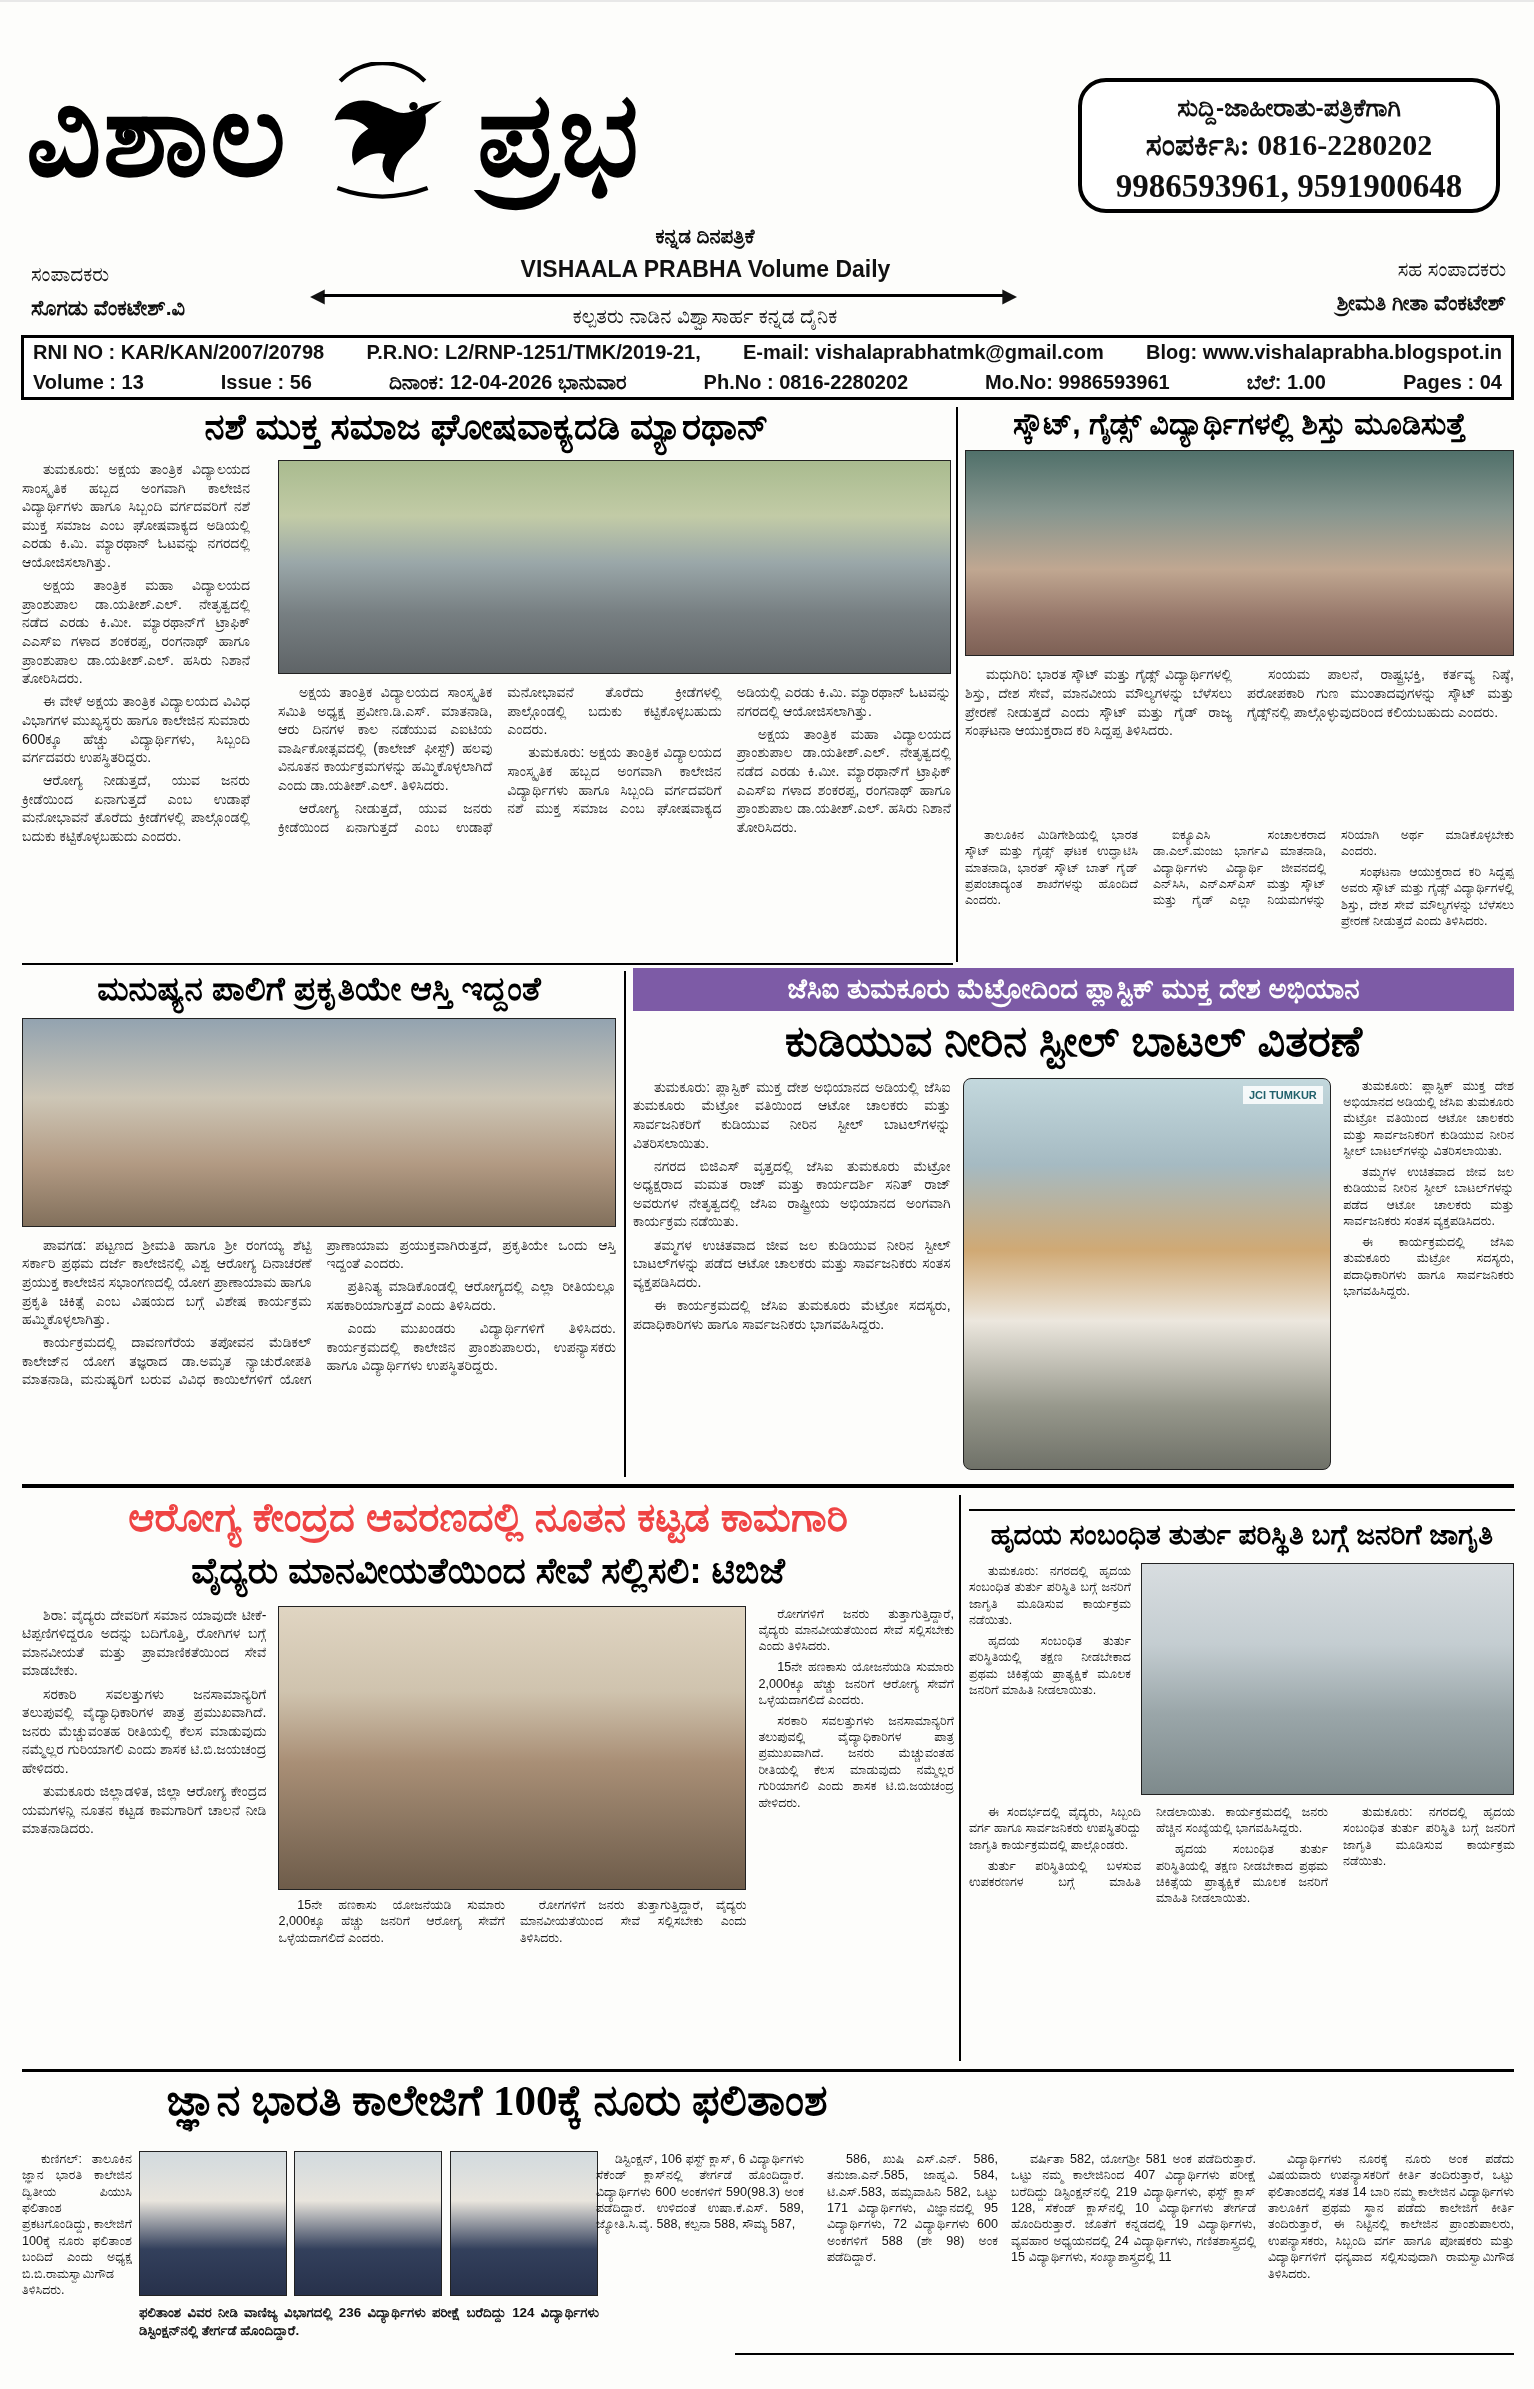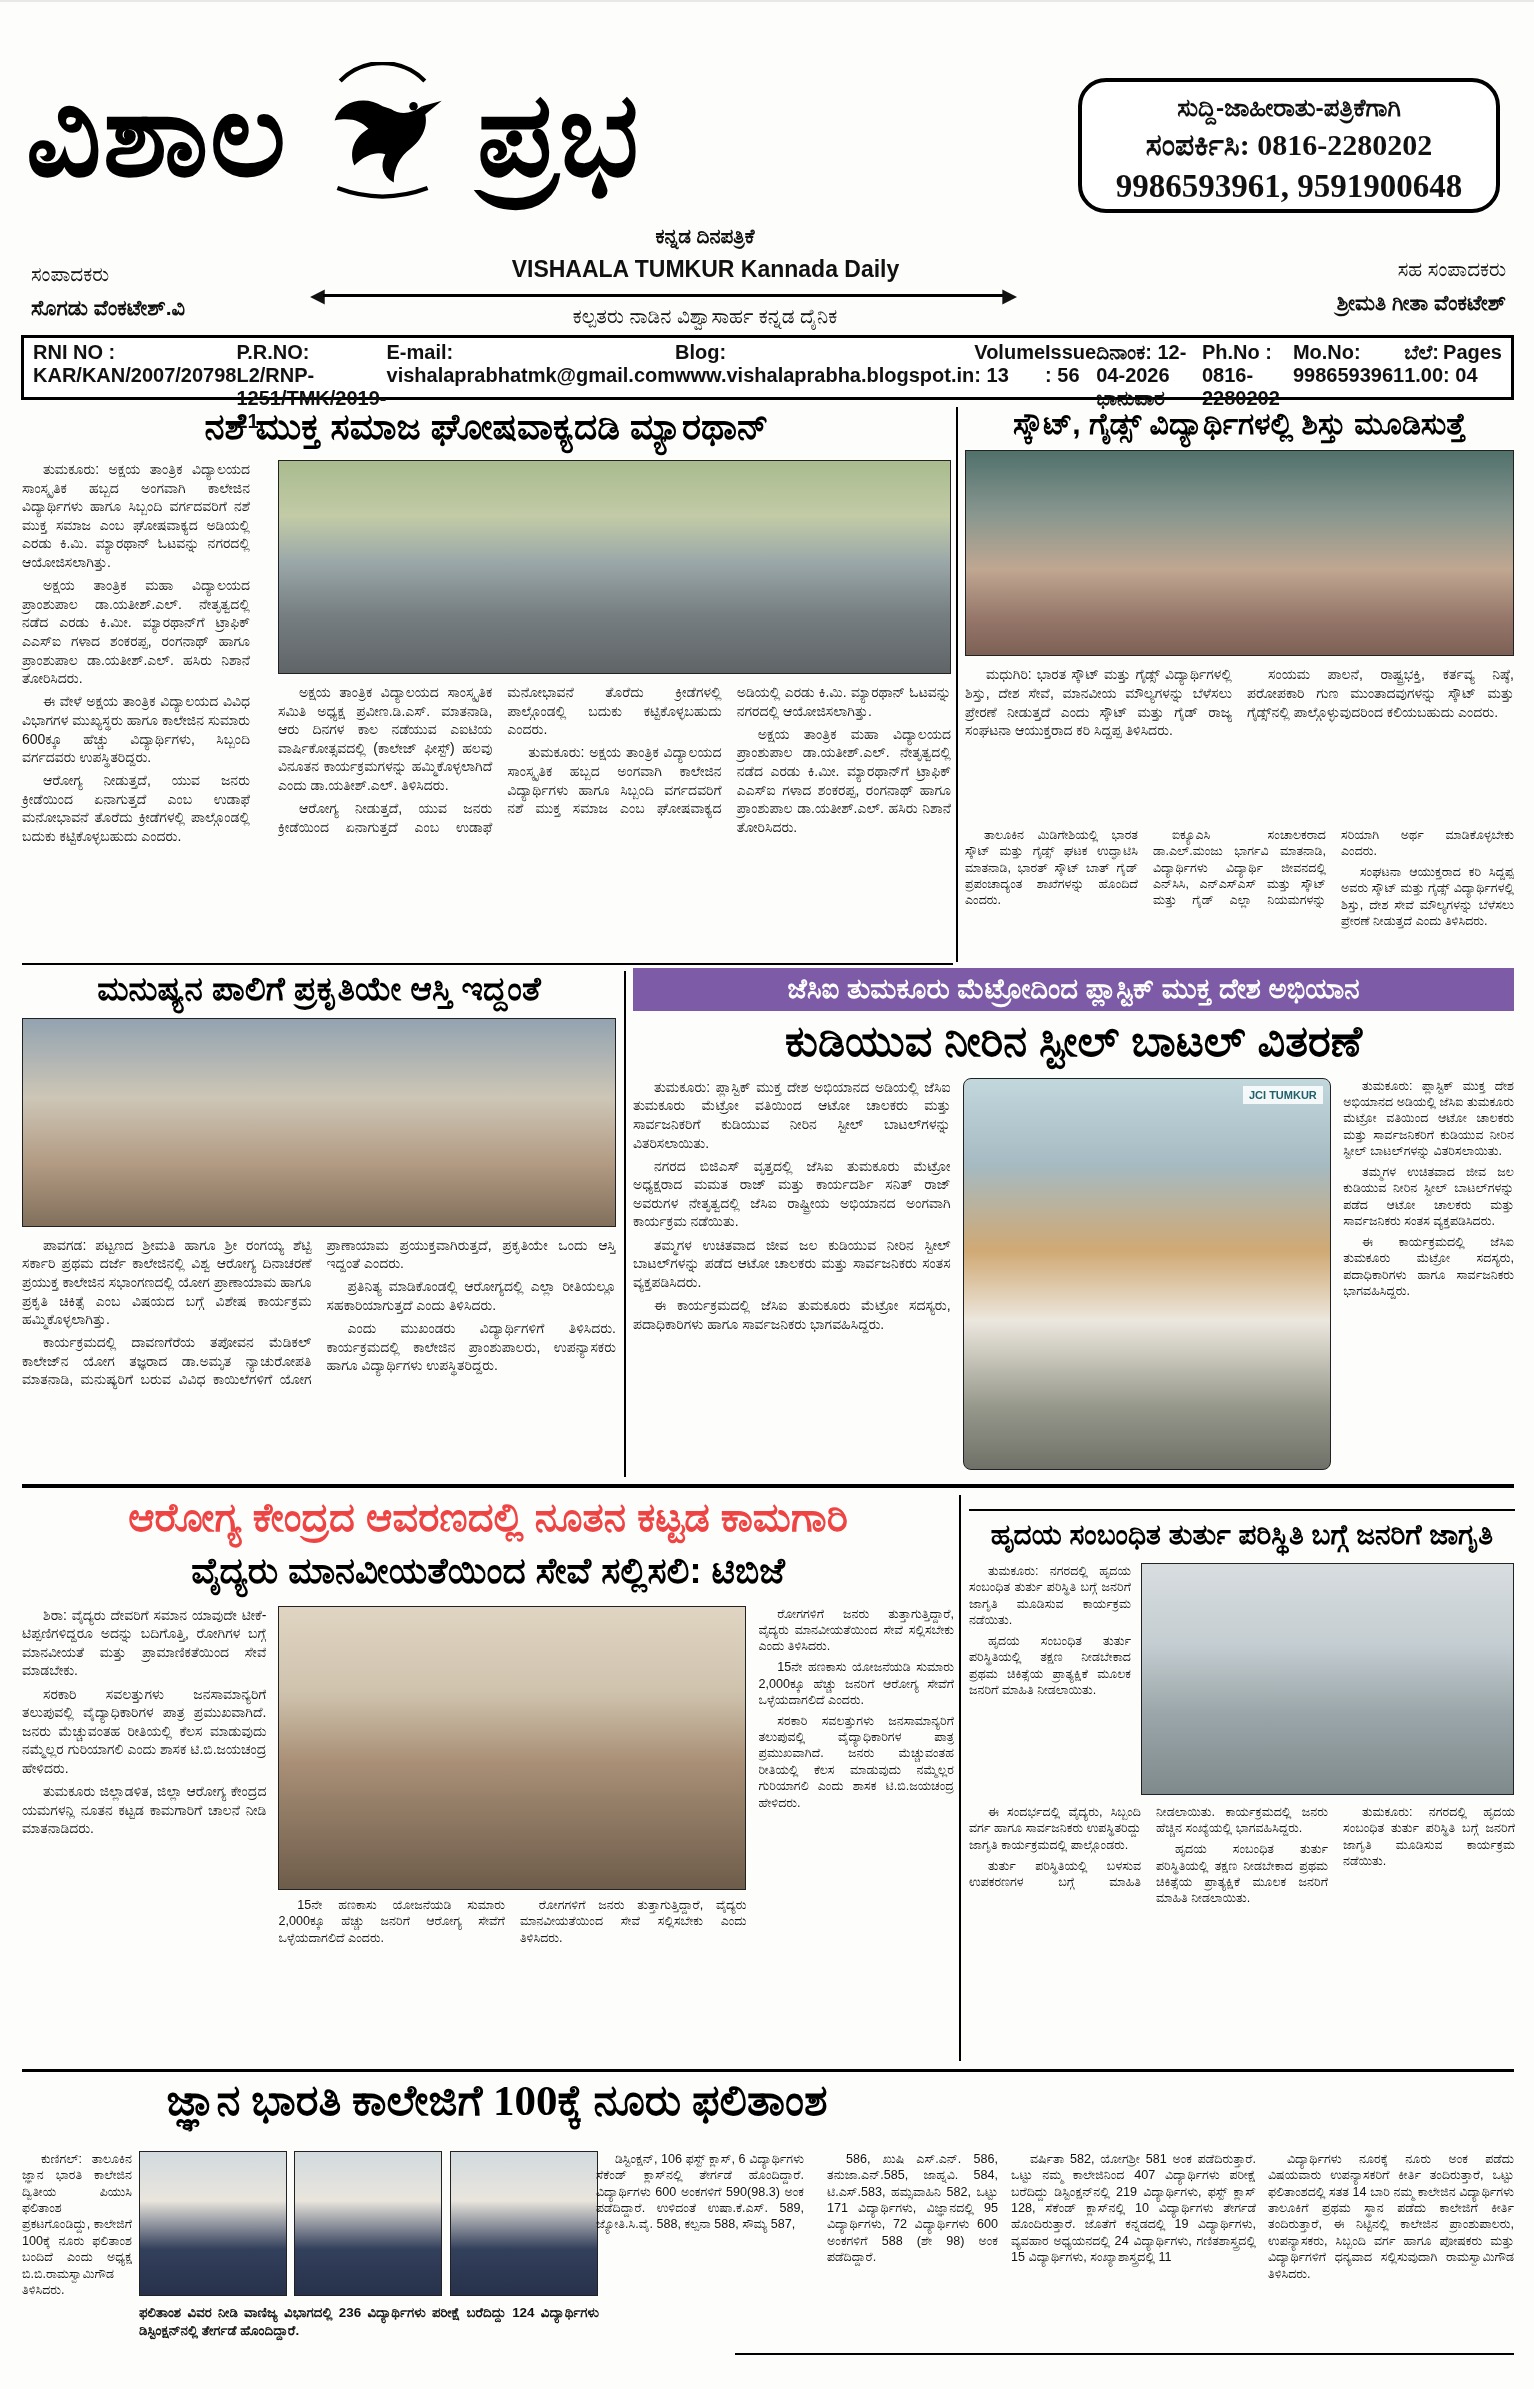--- a/index.html
+++ b/index.html
@@ -26,21 +26,21 @@
   .contact-line2 { font-size:30px; font-weight:700; margin-top:6px; font-family:"Liberation Serif", serif; }
   .contact-line3 { font-size:33px; font-weight:700; margin-top:4.5px; font-family:"Liberation Serif", serif; }
   .center-sub { text-align:center; font-weight:700; }
   .arrow-row { display:flex; align-items:center; }
   .arrow-glyph { font-size:19.3px; line-height:1; }
   .arrow-line { flex:1; height:3px; background:#000; margin:0 -1.5px; }
   .editor-label { font-size:20px; }
   .editor-name  { font-size:21px; font-weight:700; margin-top:10.4px; }
   .infobar {
     border:3px solid #000; background:#fff;
-    display:flex; flex-direction:row; justify-content:space-between;
+    display:flex; flex-direction:column; justify-content:space-between;
     padding:3px 9px; font-weight:700; font-size:20px;
   }
   .infobar .row { display:flex; justify-content:space-between; align-items:baseline; }
 
   
   .hrule { background:#000; }
   .vrule { background:#000; }
 
   
   .headline { text-align:center; font-weight:800; color:#000; line-height:1.1; }
@@ -93,21 +93,21 @@
     <span class="masthead-word">ಪ್ರಭ</span>
   </div>
 
   <div class="abs contact-box" style="left:1078px; top:76px; width:422px; height:135px;">
     <div class="contact-line1">ಸುದ್ದಿ-ಜಾಹೀರಾತು-ಪತ್ರಿಕೆಗಾಗಿ</div>
     <div class="contact-line2">ಸಂಪರ್ಕಿಸಿ: 0816-2280202</div>
     <div class="contact-line3">9986593961, 9591900648</div>
   </div>
 
   <div class="abs center-sub" style="left:445px; top:223px; width:520px; font-size:20px;">ಕನ್ನಡ ದಿನಪತ್ರಿಕೆ</div>
-  <div class="abs center-sub" style="left:401px; top:254px; width:609px; font-size:23px;">VISHAALA TUMKUR Kannada Daily</div>
+  <div class="abs center-sub" style="left:401px; top:254px; width:609px; font-size:23px;">VISHAALA PRABHA Volume Daily</div>
 
   <div class="abs arrow-row" style="left:310px; top:284px; width:707px;">
     <span class="arrow-glyph">◀</span>
     <span class="arrow-line"></span>
     <span class="arrow-glyph">▶</span>
   </div>
   <div class="abs center-sub" style="left:386px; top:303px; width:638px; font-size:20px; font-weight:400;">ಕಲ್ಪತರು ನಾಡಿನ ವಿಶ್ವಾಸಾರ್ಹ ಕನ್ನಡ ದೈನಿಕ</div>
 
   <div class="abs" style="left:31px; top:261px;">
     <div class="editor-label">ಸಂಪಾದಕರು</div>

